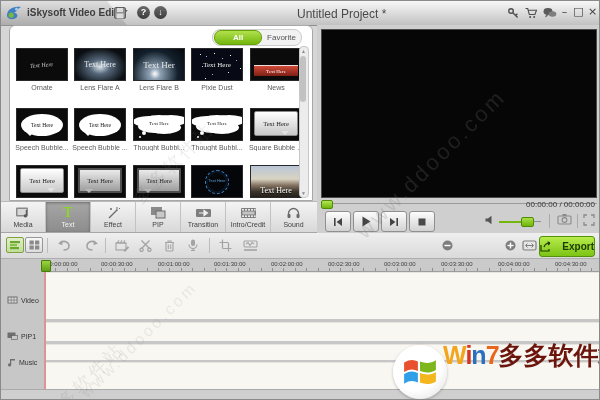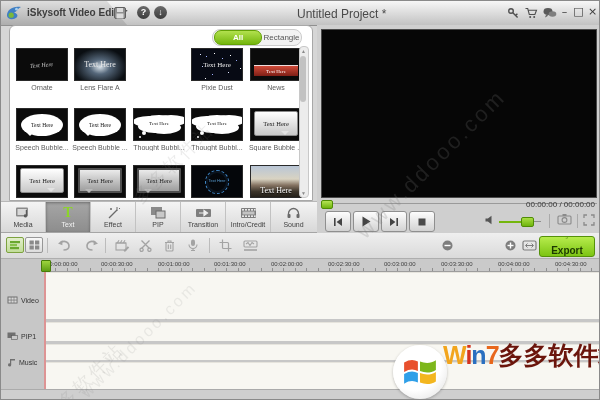--- a/index.html
+++ b/index.html
@@ -112,21 +112,21 @@
   
   #midbar{position:absolute;left:0;top:232px;width:600px;height:26px;
     background:linear-gradient(#efefef,#dadada);border-bottom:1px solid #aeaeae;box-sizing:border-box;}
   .view-btn{position:absolute;top:4px;width:18px;height:16px;border:1px solid #979797;border-radius:2px;
     background:linear-gradient(#f8f8f8,#ddd);display:flex;align-items:center;justify-content:center;box-sizing:border-box;}
   .view-btn.active{background:linear-gradient(#e2eecb,#c2dd9a);border-color:#7da23f;}
   .mid-ico{position:absolute;top:6px;}
   .mid-div{position:absolute;top:5px;width:1px;height:15px;background:#bcbcbc;}
   #export-btn{position:absolute;right:6px;top:3px;width:54px;height:19px;
     background:linear-gradient(#b7ec4d,#7cc413);border:1px solid #55910a;border-radius:3px;
-    display:flex;align-items:center;justify-content:space-between;gap:6px;flex-direction:column;}
+    display:flex;align-items:center;justify-content:space-between;gap:6px;}
   #export-btn span{font-size:10px;font-weight:bold;color:#1d3a00;}
 
   
   #timeline{position:absolute;left:0;top:258px;width:600px;height:142px;background:#c7c7c7;}
   #ruler{position:absolute;left:43px;top:0;width:557px;height:13px;background:#cacaca;border-bottom:1px solid #9d9d9d;box-sizing:border-box;}
   #ruler-minor{position:absolute;left:0;bottom:0;width:557px;height:3px;
     background:repeating-linear-gradient(90deg,#8f8f8f 0 1px,transparent 1px 11.4px);}
   .rlabel{position:absolute;top:2px;font-size:6px;color:#3f3f3f;white-space:nowrap;}
   #labelcol{position:absolute;left:0;top:13px;width:43px;height:117px;background:#c7c7c7;}
   .track-label{position:absolute;left:6px;display:flex;align-items:center;gap:3px;font-size:7px;color:#333;}
@@ -198,34 +198,40 @@
         </svg>
     </span>
     <span class="win-btn" style="left:557px">–</span>
     <span class="win-btn" style="left:571px">□</span>
     <span class="win-btn" style="left:585px">×</span>
   </div>
 
   <div id="gallery">
     <div id="filter-pill">
       <div id="filter-all">All</div>
-      <div id="filter-fav">Rectangle</div>
+      <div id="filter-fav">Favorite</div>
     </div>
 
     <div class="g-item" style="left:6px;top:22px">
       <div class="thumb v-ornate">
           <span class="tt">Text Here</span>
         </div>
       <div class="cap">Ornate</div>
     </div>
     <div class="g-item" style="left:64px;top:22px">
       <div class="thumb v-flareA">
           <span class="tt">Text Here</span>
         </div>
       <div class="cap">Lens Flare A</div>
+    </div>
+    <div class="g-item" style="left:123px;top:22px">
+      <div class="thumb v-flareB">
+          <span class="tt">Text Her</span>
+        </div>
+      <div class="cap">Lens Flare B</div>
     </div>
     <div class="g-item" style="left:181px;top:22px">
       <div class="thumb v-pixie">
           <span class="stars"></span>
           <span class="tt">Text Here</span>
         </div>
       <div class="cap">Pixie Dust</div>
     </div>
     <div class="g-item" style="left:240px;top:22px">
       <div class="thumb v-news">

